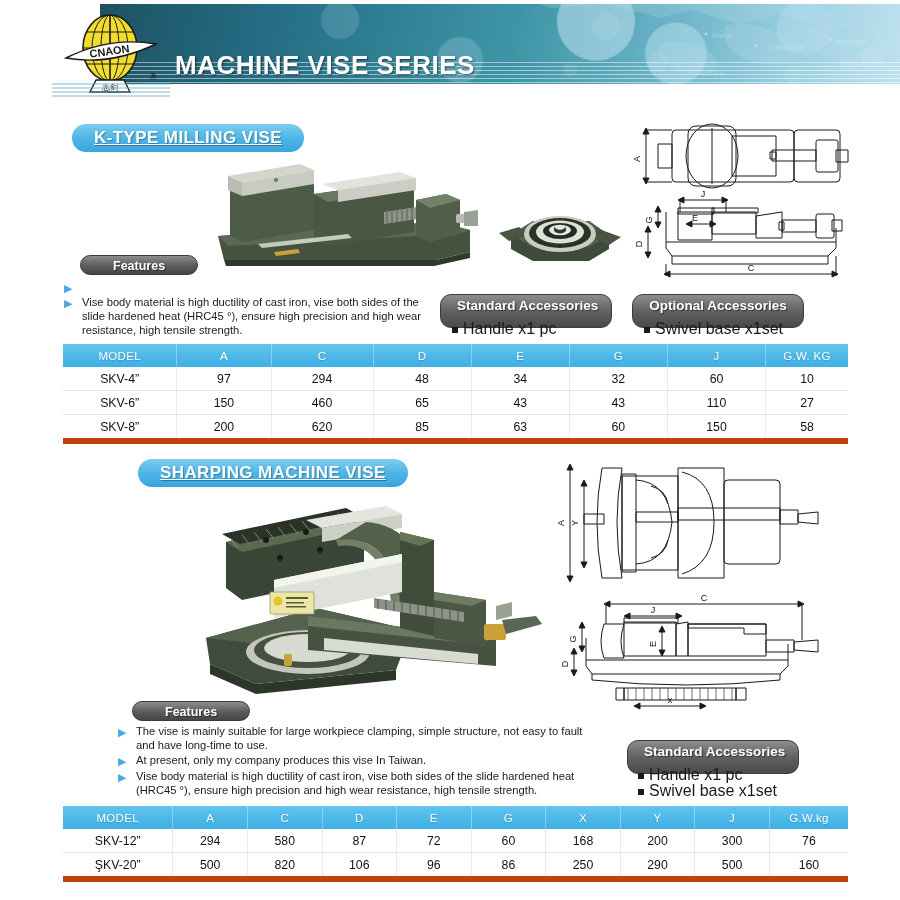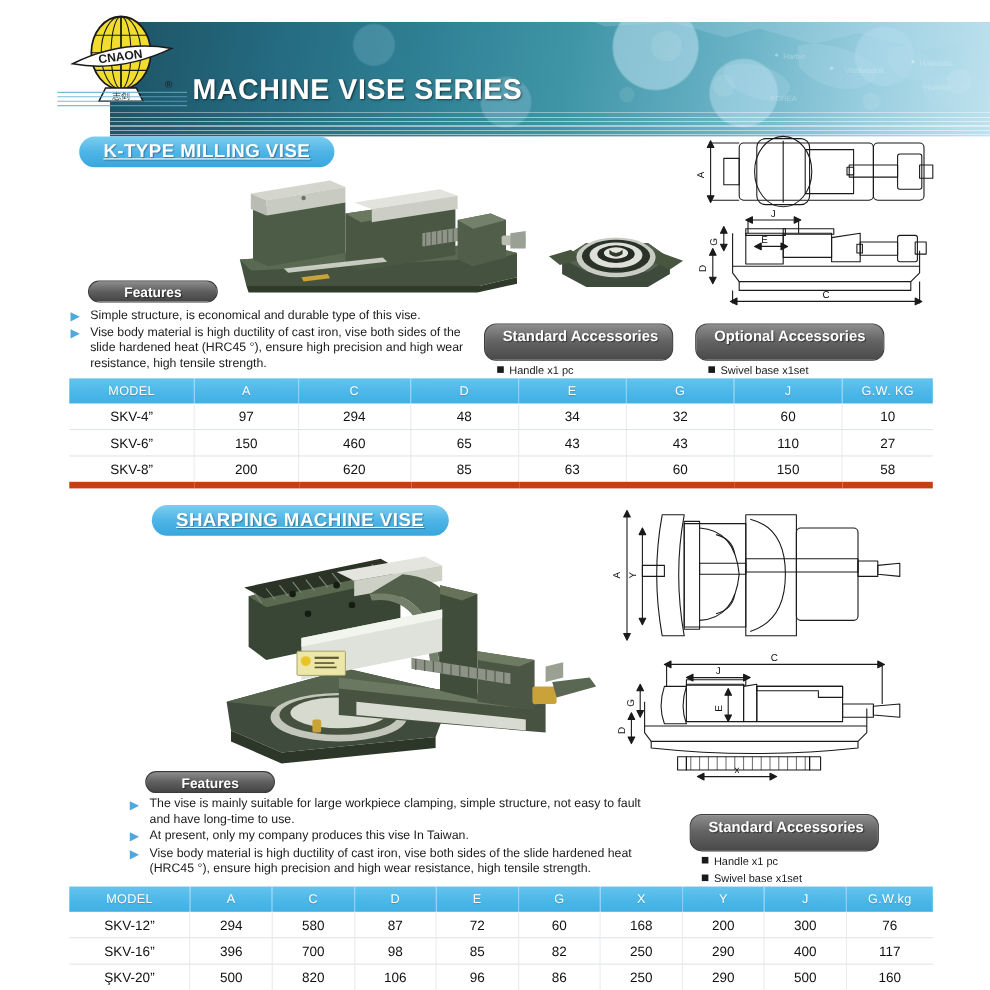--- a/index.html
+++ b/index.html
@@ -6,21 +6,21 @@
   body{
     width:900px;height:900px;overflow:hidden;background:#ffffff;
     font-family:"Liberation Sans", sans-serif;color:#1a1a1a;
     position:relative;
   }
   .page{position:absolute;inset:0;background:#fff;}
 
   
   .banner{position:absolute;left:0;top:0;width:900px;height:101px;background:#ffffff;}
   .banner-inner{
-    position:absolute;left:100px;top:20px;width:800px;height:104px;
+    position:absolute;left:100px;top:4px;width:800px;height:80px;
     background:
       radial-gradient(circle at 62% 22%, rgba(190,225,240,.55) 0 38px, rgba(190,225,240,0) 40px),
       radial-gradient(circle at 72% 62%, rgba(205,235,248,.40) 0 30px, rgba(205,235,248,0) 32px),
       radial-gradient(circle at 88% 30%, rgba(180,220,238,.45) 0 26px, rgba(180,220,238,0) 28px),
       radial-gradient(circle at 45% 70%, rgba(160,205,225,.30) 0 22px, rgba(160,205,225,0) 24px),
       radial-gradient(circle at 30% 20%, rgba(150,200,222,.25) 0 18px, rgba(150,200,222,0) 20px),
       linear-gradient(100deg,#1d5263 0%,#24697f 18%,#2e7e92 34%,#3f95a6 52%,#69b2c6 70%,#9acfe0 86%,#bfe2ee 100%);
     overflow:hidden;
     text-align:right;
   }
@@ -72,21 +72,21 @@
   .feat-arrow{
     width:13px;flex:0 0 13px;margin-top:3px;margin-right:5px;
     color:#4ea8e0;font-size:11px;line-height:1;
   }
   .feat-text{
     font-size:11.2px;line-height:14.2px;color:#1a1a1a;
     font-family:"Liberation Sans", sans-serif;
   }
 
   
-  .acc-line{position:absolute;font-size:10px;color:#1a1a1a;white-space:nowrap;margin-top:12px;}
+  .acc-line{position:absolute;font-size:16px;color:#1a1a1a;white-space:nowrap;}
   .acc-line .sq{display:inline-block;width:6px;height:6px;background:#1a1a1a;margin-right:5px;vertical-align:1px;}
 
   
   .spec-table{position:absolute;border-collapse:collapse;table-layout:fixed;}
   .spec-table thead th{
     background:linear-gradient(to bottom,#63c4ee 0%,#4db7e8 55%,#3fb0e5 100%);
     color:#ffffff;font-size:11.5px;font-weight:normal;
     height:21px;text-align:center;letter-spacing:.3px;
     border-right:1px solid rgba(255,255,255,.35);
     text-shadow:0 1px 1px rgba(0,0,0,.18);
@@ -296,21 +296,20 @@
       <text x="81" y="81" text-anchor="middle">J</text>
       <text x="73" y="105" text-anchor="middle">E</text>
       <text x="129" y="155" text-anchor="middle">C</text>
     </g>
   </svg>
 
   <div class="pill-features" style="left:80px;top:255px;">Features</div>
   <div class="feat-list" style="left:64px;top:280px;width:370px;">
     <div class="feat-item">
       <span class="feat-arrow">▶</span>
-      <span class="feat-text">Simple structure, is economical and durable type of this vise.</span>
     </div>
     <div class="feat-item">
       <span class="feat-arrow">▶</span>
       <span class="feat-text">Vise body material is high ductility of cast iron, vise both sides of the slide hardened heat (HRC45 °), ensure high precision and high wear resistance, high tensile strength.</span>
     </div>
   </div>
 
   <div class="pill-gray" style="left:440px;top:294px;width:172px;">Standard Accessories</div>
   <div class="acc-line" style="left:452px;top:320px;">
     <span class="sq"></span><span>Handle x1 pc</span>
@@ -614,32 +613,20 @@
           <td>580</td>
           <td>87</td>
           <td>72</td>
           <td>60</td>
           <td>168</td>
           <td>200</td>
           <td>300</td>
           <td>76</td>
         </tr>
         <tr>
-          <td class="model">SKV-16”</td>
-          <td>396</td>
-          <td>700</td>
-          <td>98</td>
-          <td>85</td>
-          <td>82</td>
-          <td>250</td>
-          <td>290</td>
-          <td>400</td>
-          <td>117</td>
-        </tr>
-        <tr>
           <td class="model">ŞKV-20”</td>
           <td>500</td>
           <td>820</td>
           <td>106</td>
           <td>96</td>
           <td>86</td>
           <td>250</td>
           <td>290</td>
           <td>500</td>
           <td>160</td>

